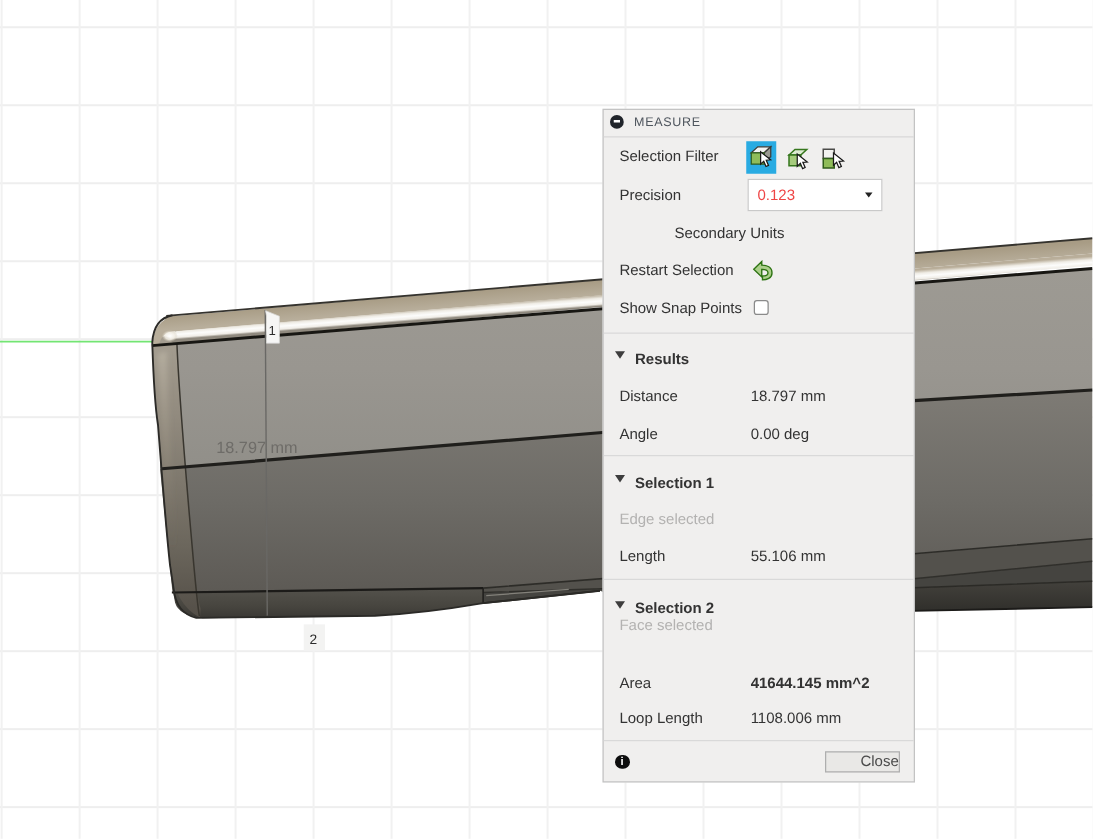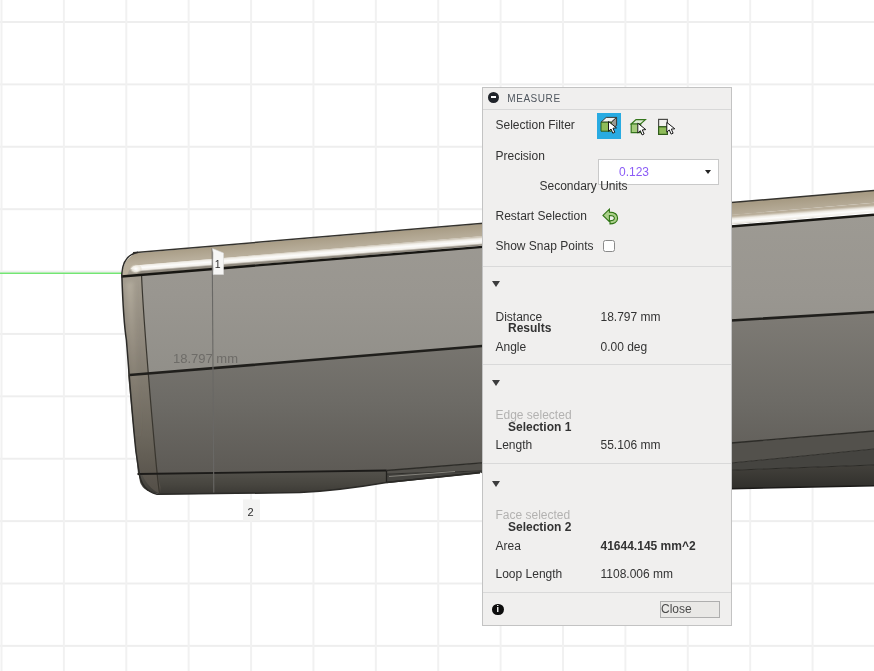--- a/index.html
+++ b/index.html
@@ -11,26 +11,26 @@
       linear-gradient(to bottom,#eeeeee 1.5px,transparent 1.5px);
     background-size:62.4px 62.4px;
     background-position:0.5px 21px;}
   #scene{position:absolute;left:0;top:0;}
   .dlg{position:absolute;left:482px;top:87px;width:248px;height:537px;
     border:1px solid #c3c3c3;background:#f0efee;font-size:12px;color:#333;}
   .abs{position:absolute;}
   .lbl{position:absolute;left:12.5px;height:16px;line-height:16px;white-space:nowrap;}
   .val{position:absolute;left:117.5px;height:16px;line-height:16px;white-space:nowrap;}
   .sep{position:absolute;left:0;width:248px;height:1px;background:#d9d9d9;}
-  .hdr{position:absolute;left:25px;height:16px;line-height:16px;font-weight:bold;white-space:nowrap;margin-top:41px;}
+  .hdr{position:absolute;left:25px;height:16px;line-height:16px;font-weight:bold;white-space:nowrap;}
   .tri{position:absolute;left:9px;width:0;height:0;border-left:4.5px solid transparent;
     border-right:4.5px solid transparent;border-top:6px solid #3d3d3d;}
   .gray{color:#b3b2b1;text-align:center;}
   .dd{position:absolute;left:115px;width:99px;height:24px;border:1px solid #c9c9c9;
-    background:#fff;line-height:24px;padding-left:20px;color:#8b5cf6;margin-top:16px;}
+    background:#fff;line-height:24px;padding-left:7px;color:#ef4444;}
   .dd:after{content:"";position:absolute;right:7px;top:10px;width:0;height:0;
     border-left:3.6px solid transparent;border-right:3.6px solid transparent;
     border-top:4.2px solid #222;}
 </style>
 </head>
 <body>
 <svg id="scene" width="874" height="671" viewBox="0 0 874 671">
   <defs>
     <linearGradient id="gUpper" x1="0" y1="0" x2="0" y2="1">
       <stop offset="0" stop-color="#9d9a93"></stop>
@@ -187,23 +187,23 @@
   <div class="tri" style="top:292px;"></div>
   <div class="hdr" style="top:289.5px;">Selection 1</div>
   <div class="lbl gray" style="top:319px;">Edge selected</div>
   <div class="lbl" style="top:348.5px;">Length</div>
   <div class="val" style="top:348.5px;">55.106 mm</div>
 
   <div class="sep" style="top:375px;"></div>
 
   <div class="tri" style="top:392.5px;"></div>
   <div class="hdr" style="top:390px;text-align:center;">Selection 2</div>
-  <div class="lbl gray" style="top:419px;">Face selected</div>
+  <div class="lbl gray" style="top:404px;">Face selected</div>
   <div class="lbl" style="top:450px;">Area</div>
   <div class="val" style="top:450px;font-weight:bold;">41644.145 mm^2</div>
   <div class="lbl" style="top:478px;text-align:right;">Loop Length</div>
   <div class="val" style="top:478px;">1108.006 mm</div>
 
   <div class="sep" style="top:503.5px;"></div>
 
   <div class="abs" style="left:9px;top:515.5px;width:11.5px;height:11.5px;border-radius:50%;background:#0d0d0d;color:#fff;font-size:9px;font-weight:bold;text-align:center;line-height:11.5px;">i</div>
-  <div class="abs" style="left:177px;top:512.5px;width:58px;height:15px;background:#e9e8e6;border:1px solid #aeaeae;text-align:left;line-height:15px;color:#4a4a4a;">Close</div>
+  <div class="abs" style="left:177px;top:512.5px;width:58px;height:15px;background:#e9e8e6;border:1px solid #aeaeae;text-align:right;line-height:15px;color:#4a4a4a;">Close</div>
 </div>
 
 </body></html>

